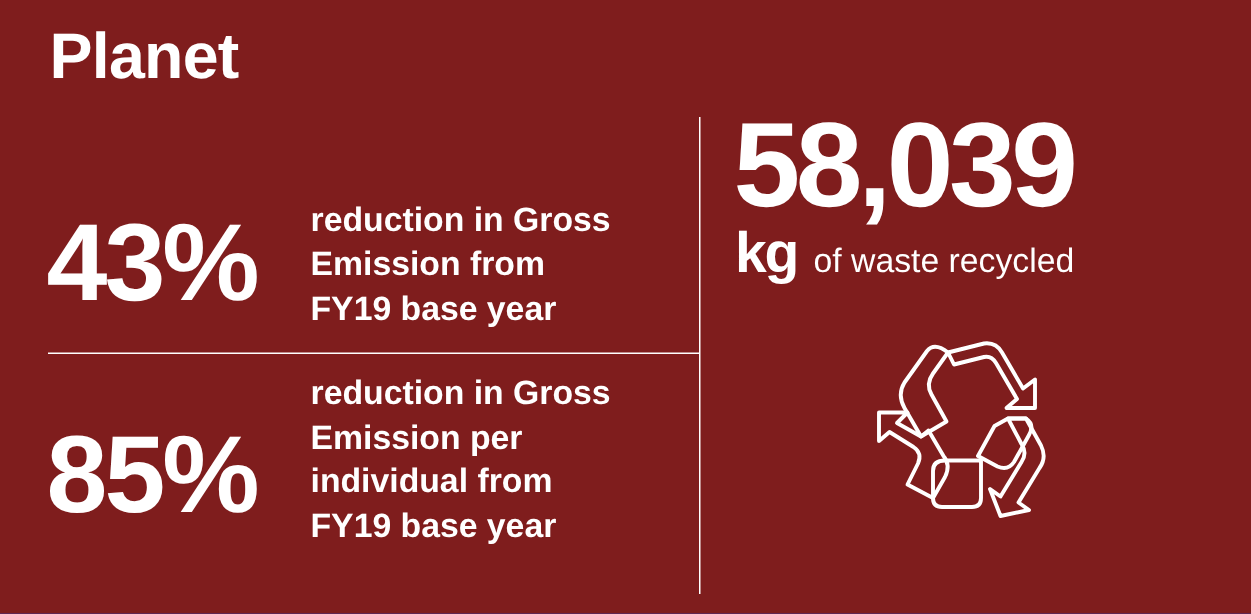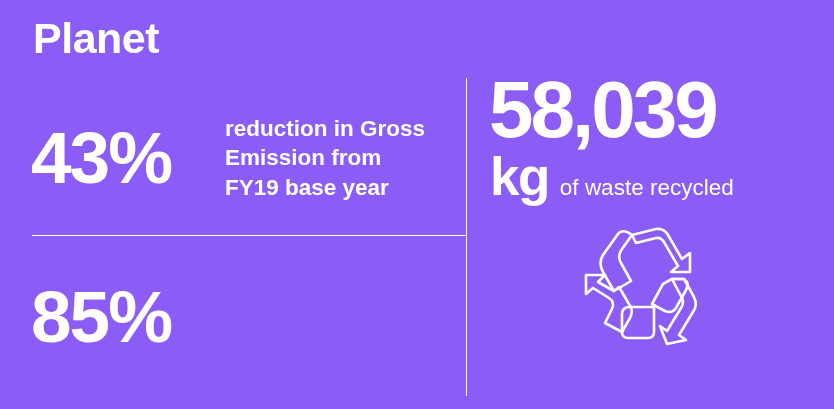--- a/index.html
+++ b/index.html
@@ -49,21 +49,21 @@
   }
 
   
   .stat-row {
     position:absolute;
     left:0;
     width:466px;
     display:flex;
     align-items:center;
   }
-  #stat-row-1 { top:82px;  height:150px;gap:18px; }
+  #stat-row-1 { top:100px;  height:150px; }
   #stat-row-2 { top:238px; height:165px; align-items:flex-start; }
 
   .stat-value {
     font-size:73px;
     font-weight:bold;
     line-height:1;
     letter-spacing:-2px;
     white-space:nowrap;
     width:207px;
     padding-left:31px;
@@ -99,21 +99,21 @@
   }
   #waste-unit-line {
     position:absolute;
     left:24px;
     top:150px;
     display:flex;
     align-items:baseline;
     white-space:nowrap;
   }
   #waste-unit {
-    font-size:53px;
+    font-size:38px;
     font-weight:bold;
     line-height:1;
     letter-spacing:-1.5px;
     text-align:right;
   }
   #waste-caption {
     font-size:22.5px;
     font-weight:normal;
     line-height:1;
     margin-left:11px;
@@ -125,34 +125,35 @@
     left:112px;
     top:224px;
     width:136px;
     height:130px;
   }
   #recycle-icon svg { display:block; width:100%; height:100%; }
 </style>
 </head>
 <body style="background: rgb(4, 73, 245); color: rgb(255, 255, 255);">
 
-<div id="infographic" style="background: #8b5cf6;">
+<div id="infographic" style="background: #7f1d1d;">
 
   <div id="page-title">Planet</div>
 
   <div class="divider-v" style="background: rgb(255, 255, 255);"></div>
   <div class="divider-h" style="background: rgb(255, 255, 255);"></div>
 
   <div class="stat-row" id="stat-row-1">
     <div class="stat-value">43%</div>
     <div class="stat-label">reduction in Gross Emission from FY19 base year</div>
   </div>
 
   <div class="stat-row" id="stat-row-2">
     <div class="stat-value">85%</div>
+    <div class="stat-label">reduction in Gross Emission per individual from FY19 base year</div>
   </div>
 
   <div id="waste-panel">
 
     <div id="waste-number">58,039</div>
 
     <div id="waste-unit-line">
       <span id="waste-unit">kg</span>
       <span id="waste-caption">of waste recycled</span>
     </div>

